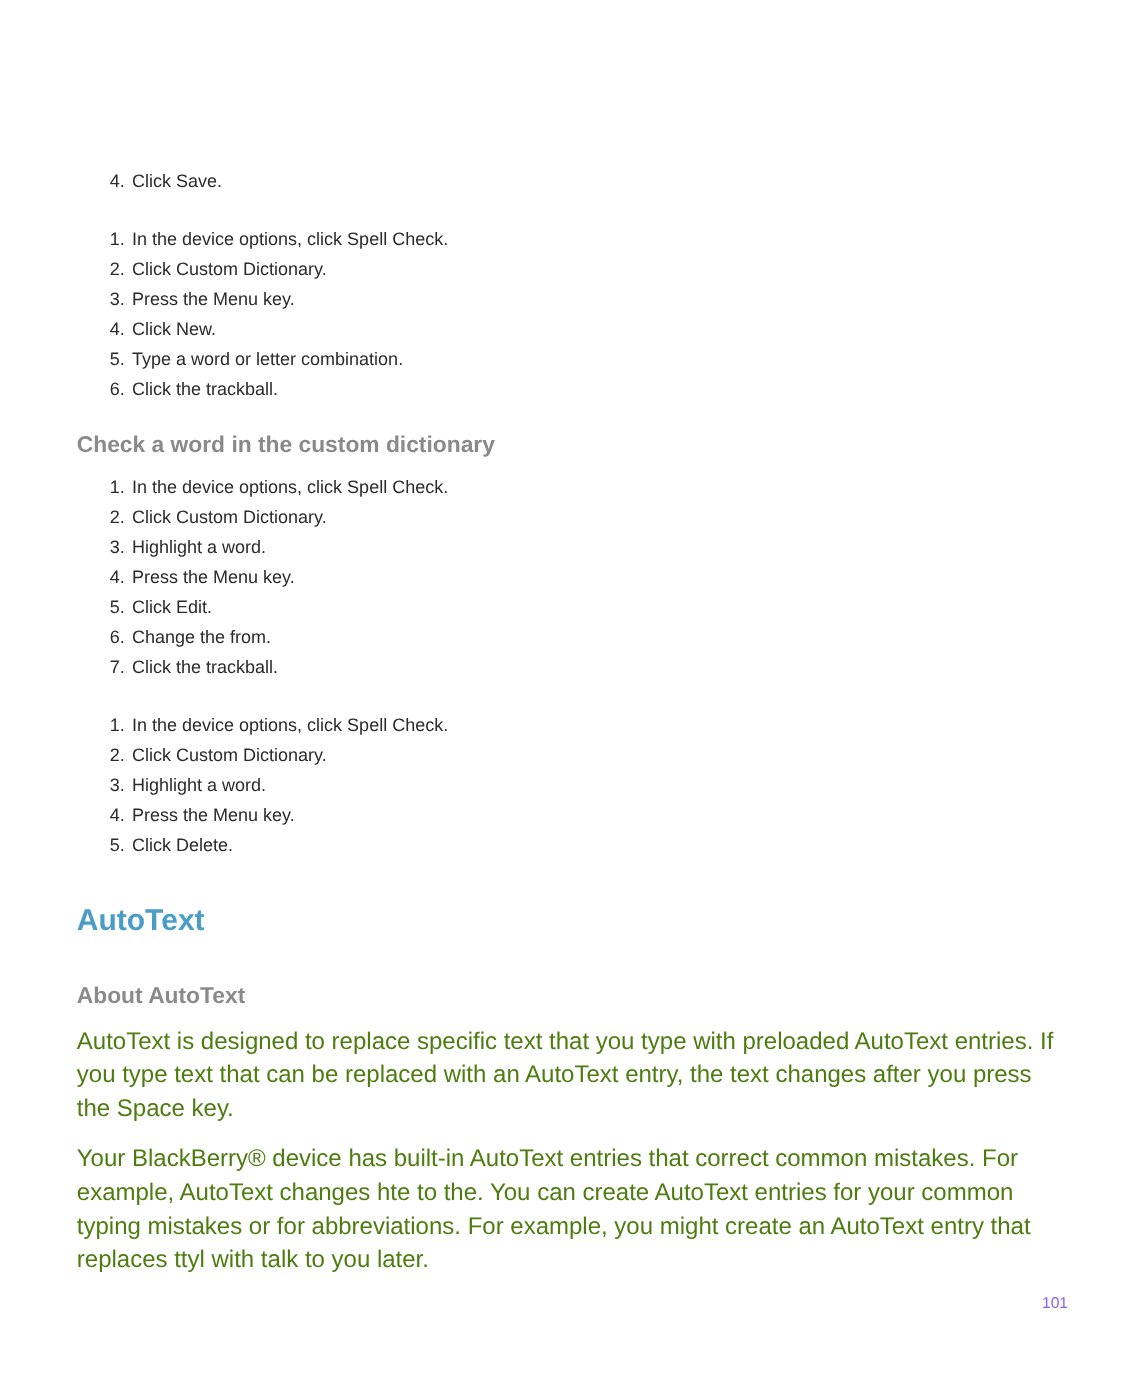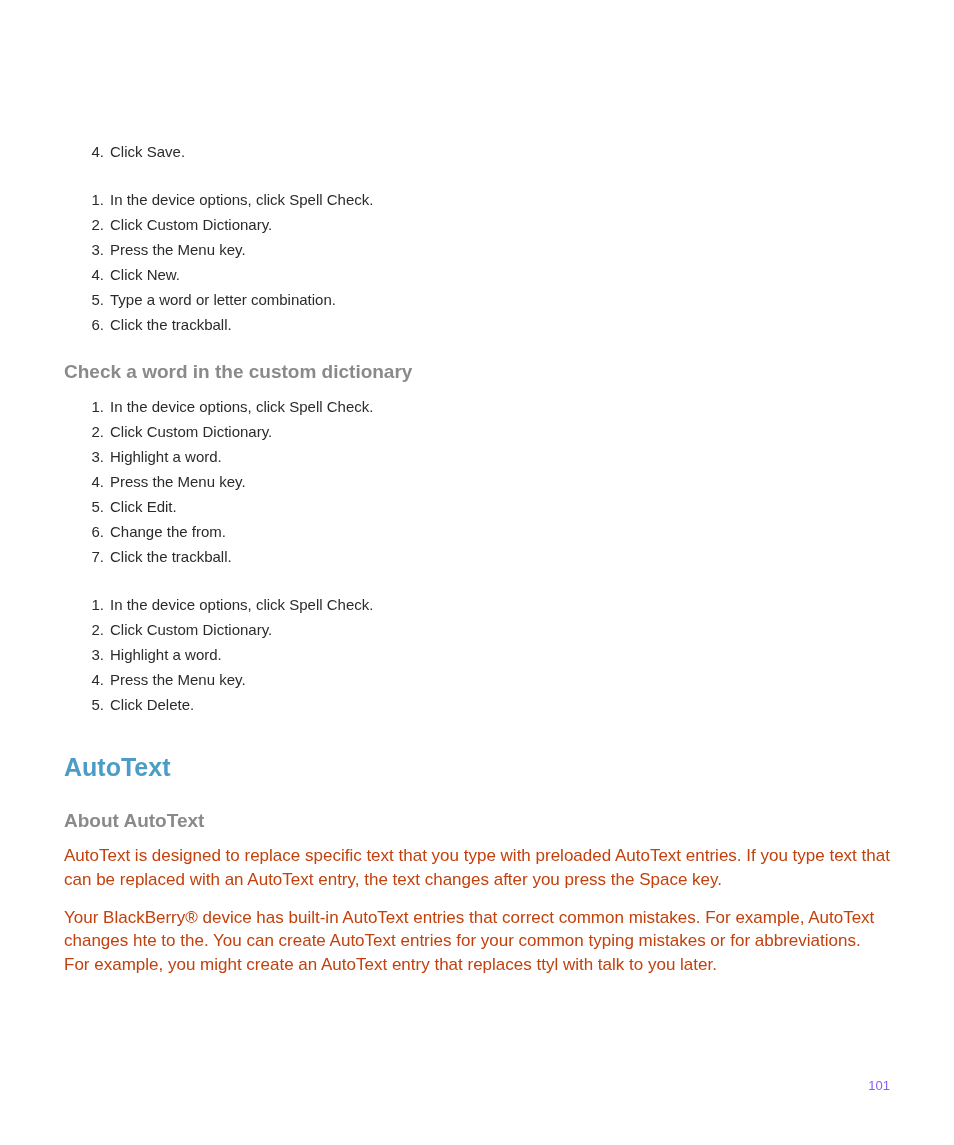--- a/index.html
+++ b/index.html
@@ -46,26 +46,26 @@
       font-weight: bold;
       color: #8a8a8a;
       margin-top: 24px;
       margin-bottom: 12px;
     }
     h1 {
       font-size: 25px;
       font-weight: bold;
       color: #4b9dc8;
       margin-top: 36px;
-      margin-bottom: 28px;
+      margin-bottom: 38px;
     }
     p {
-      font-size: 17px;
+      font-size: 20px;
       line-height: 1.4;
-      color: #c2410c;
+      color: #4d7c0f;
       margin-bottom: 14px;
     }
     .page-number {
       position: absolute;
       bottom: 52px;
       right: 64px;
       font-size: 13px;
       color: #8b5cf6;
     }
   </style>

